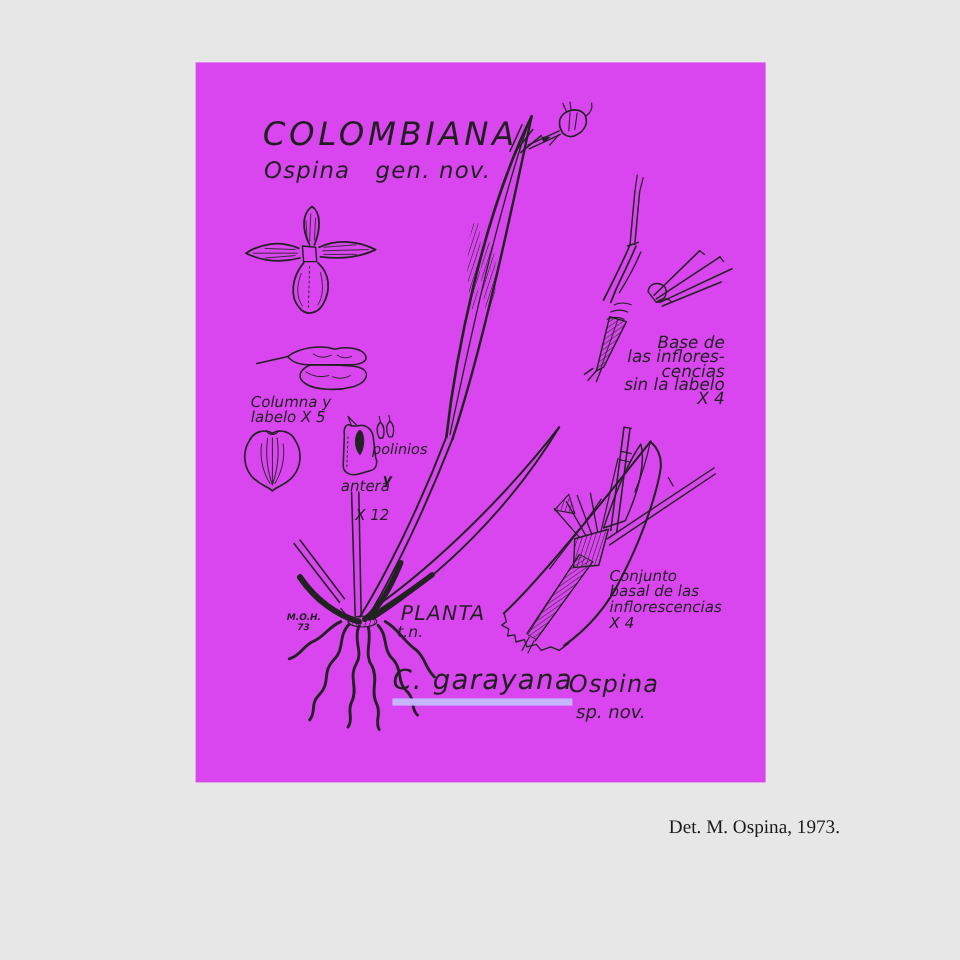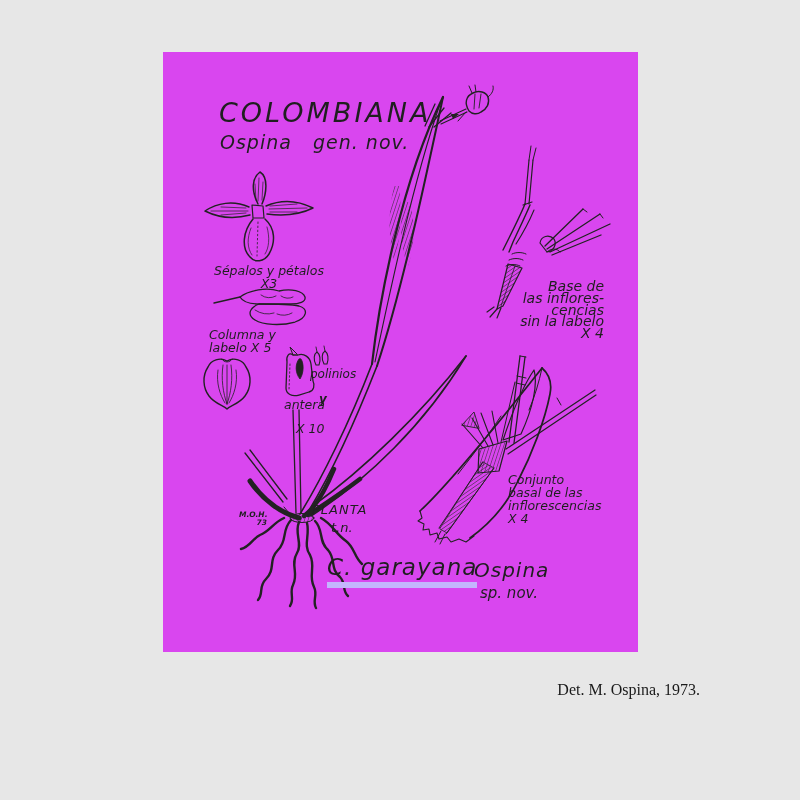--- a/index.html
+++ b/index.html
@@ -10,23 +10,23 @@
   .lbl{position:absolute;color:#1f1f1f;font-style:italic;font-family:"DejaVu Sans",sans-serif;}
   .title{left:56px;top:45px;font-size:27px;letter-spacing:3px;}
   .subtitle{left:57px;top:79px;font-size:19px;letter-spacing:1px;white-space:pre;}
   .lbl-sepals{left:48px;top:212px;width:116px;text-align:center;font-size:12.5px;line-height:13px;}
   .lbl-column{left:46px;top:276px;font-size:12.5px;line-height:13px;}
   .lbl-lip{left:34px;top:355px;font-size:12.5px;line-height:13px;}
   .lbl-polinios{left:147px;top:315px;font-size:12px;}
   .lbl-y{left:156px;top:340px;font-size:12px;font-weight:bold;}
   .lbl-antera{left:121px;top:345px;font-size:12.5px;}
   .lbl-x10{left:133px;top:369px;font-size:12.5px;}
-  .lbl-planta{left:149px;top:450px;font-size:13px;letter-spacing:1px;}
+  .lbl-planta{left:171px;top:450px;font-size:17px;letter-spacing:1px;}
   .lbl-tn{left:168px;top:468px;font-size:13px;}
-  .lbl-moh{left:76px;top:459px;width:28px;text-align:right;font-size:7.5px;line-height:8px;font-weight:bold;}
+  .lbl-moh{left:76px;top:459px;width:28px;text-align:center;font-size:7.5px;line-height:8px;font-weight:bold;}
   .lbl-species{left:164px;top:502px;font-size:23px;border-bottom:6px solid #c4b5fd;padding-bottom:2px;letter-spacing:1px;}
   .lbl-author{left:311px;top:506px;font-size:20px;letter-spacing:1px;}
   .lbl-spnov{left:317px;top:532px;font-size:15px;}
   .lbl-base{left:353px;top:229px;width:88px;text-align:right;font-size:14px;line-height:11.8px;}
   .lbl-cluster{left:345px;top:421px;font-size:12.5px;line-height:13px;}
   .caption{position:absolute;right:100px;top:679px;text-align:right;
            font-family:"Liberation Serif","DejaVu Serif",serif;font-size:16px;color:#1a1a1a;line-height:22px;}
   .sc{font-variant:small-caps;}
   .it{font-style:italic;}
   .note{position:absolute;right:100px;top:736px;text-align:right;
@@ -151,35 +151,31 @@
         <path d="M343 397 L432 338 M345 402 L433 343" stroke-width="1.2"></path>
         <path d="M394 346 L398 353" stroke-width="1"></path>
         <path d="M340 388 C350 358 360 334 371 318 C375 332 370 356 358 382 Z" stroke-width="1.2"></path>
         <path d="M338 390 L352 330" stroke-width="1"></path>
       </g>
     </svg>
 
     <div class="lbl title">COLOMBIANA</div>
     <div class="lbl subtitle">Ospina   gen. nov.</div>
 
-    <div class="lbl lbl-sepals">
-      <div>Sépalos y pétalos</div>
-      <div>X3</div>
-    </div>
 
     <div class="lbl lbl-column">
       <div>Columna y</div>
       <div>labelo X 5</div>
     </div>
 
 
     <div class="lbl lbl-polinios">polinios</div>
     <div class="lbl lbl-y">y</div>
     <div class="lbl lbl-antera">antera</div>
-    <div class="lbl lbl-x10">X 10</div>
+    <div class="lbl lbl-x10">X 12</div>
 
     <div class="lbl lbl-planta">PLANTA</div>
     <div class="lbl lbl-tn">t.n.</div>
 
     <div class="lbl lbl-moh">
       <div>M.O.H.</div>
       <div>73</div>
     </div>
 
     <div class="lbl lbl-base">

